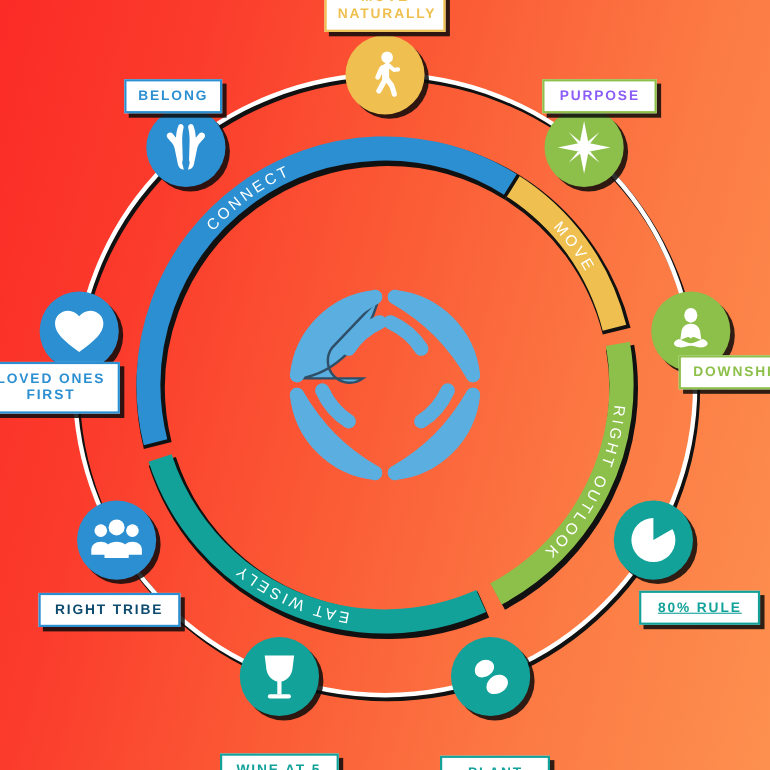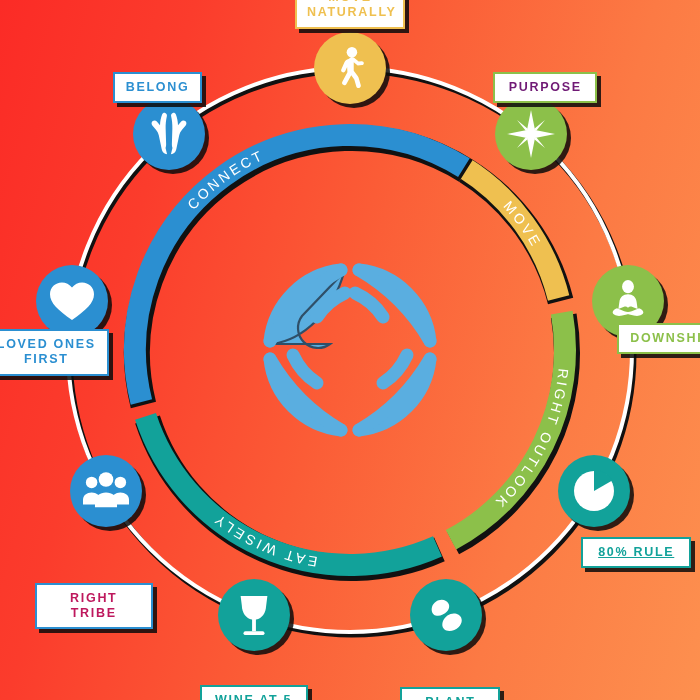--- a/index.html
+++ b/index.html
@@ -115,21 +115,21 @@
 NATURALLY</div>
       <div class="icon-circle" style="width: 72px; height: 72px; left: 495.266px; top: 97.9755px; background: rgb(140, 192, 74);">
         <svg width="52" height="52" viewBox="0 0 52 52" fill="#ffffff">
         <path d="M26 2 L30 22 L50 26 L30 30 L26 50 L22 30 L2 26 L22 22 Z"></path>
         <path d="M12 12 L23 21 L21 23 Z"></path>
         <path d="M40 12 L31 23 L29 21 Z"></path>
         <path d="M12 40 L21 29 L23 31 Z"></path>
         <path d="M40 40 L29 31 L31 29 Z"></path>
       </svg>
       </div>
-      <div class="chip" style="width: 104px; left: 493.266px; top: 71.9755px; border-color: rgb(140, 192, 74); color: #701a75;">PURPOSE</div>
+      <div class="chip" style="width: 104px; left: 493.266px; top: 71.9755px; border-color: rgb(140, 192, 74); color: #8b5cf6;">PURPOSE</div>
       <div class="icon-circle" style="width: 72px; height: 72px; left: 591.716px; top: 265.031px; background: rgb(140, 192, 74);">
         <svg width="46" height="46" viewBox="0 0 48 48" fill="#ffffff">
         <ellipse cx="24" cy="9" rx="6.2" ry="7"></ellipse>
         <path d="M24 17c-5 0-8.4 3.2-9 8l-1 7.4 6.5-2.6c1.1-.4 2.3-.1 3 .8l.5.6.5-.6c.7-.9 1.9-1.2 3-.8l6.5 2.6-1-7.4c-.6-4.8-4-8-9-8z"></path>
         <path d="M12.5 31.5c-2.6 1-4.5 2.6-4.5 4.3 0 2.6 4.2 4.2 8.6 3.6l6-1.4c.9-.2 1.9-.2 2.8 0l6 1.4c4.4.6 8.6-1 8.6-3.6 0-1.7-1.9-3.3-4.5-4.3l-7.6 3.1c-1.3.5-2.6.9-3.9.9s-2.6-.4-3.9-.9z"></path>
       </svg>
       </div>
       <div class="chip" style="width: 118px; left: 616.716px; top: 323.031px; border-color: rgb(140, 192, 74); color: rgb(140, 192, 74);">DOWNSHIFT</div>
       <div class="icon-circle" style="width: 72px; height: 72px; left: 558.219px; top: 455px; background: rgb(18, 162, 154);">
         <svg width="48" height="48" viewBox="0 0 48 48">
@@ -158,21 +158,21 @@
       <div class="icon-circle" style="width: 72px; height: 72px; left: 69.7808px; top: 455px; background: rgb(43, 143, 209);">
         <svg width="50" height="46" viewBox="0 0 52 48" fill="#ffffff">
         <circle cx="11" cy="15" r="6"></circle>
         <path d="M2 38v-5c0-4.4 4-7.5 9-7.5s9 3.1 9 7.5v5z"></path>
         <circle cx="41" cy="15" r="6"></circle>
         <path d="M32 38v-5c0-4.4 4-7.5 9-7.5s9 3.1 9 7.5v5z"></path>
         <circle cx="26" cy="12" r="7.6"></circle>
         <path d="M14.5 41v-6.2c0-5.4 5.1-9.2 11.5-9.2s11.5 3.8 11.5 9.2V41z"></path>
       </svg>
       </div>
-      <div class="chip" style="width: 118px; left: 34.7808px; top: 539px; border-color: rgb(43, 143, 209); color: #be185d; margin-top: 44px;">RIGHT TRIBE</div>
+      <div class="chip" style="width: 129px; left: 34.7808px; top: 539px; border-color: rgb(43, 143, 209); color: #0c4a6e;">RIGHT TRIBE</div>
       <div class="icon-circle" style="width: 72px; height: 72px; left: 36.2842px; top: 265.031px; background: rgb(43, 143, 209);">
         <svg width="48" height="44" viewBox="0 0 48 44" fill="#ffffff">
         <path d="M24 41C10 31 2 24 2 15.2 2 8.4 7.3 3.4 13.9 3.4c3.9 0 7.6 1.9 10.1 5 2.5-3.1 6.2-5 10.1-5C40.7 3.4 46 8.4 46 15.2 46 24 38 31 24 41z"></path>
       </svg>
       </div>
       <div class="chip two" style="width: 126px; left: -16.7158px; top: 329.031px; border-color: rgb(43, 143, 209); color: rgb(43, 143, 209);">LOVED ONES
 FIRST</div>
       <div class="icon-circle" style="width: 72px; height: 72px; left: 132.734px; top: 97.9755px; background: rgb(43, 143, 209);">
         <svg width="52" height="46" viewBox="0 0 52 48" fill="#ffffff">
         <path d="M24 45c-3 0-5-2.2-5.6-5l-3-14.5c-.5-2.4-1.6-4.4-3.2-6.3l-3.6-4.2c-1.2-1.4-1-3.4.4-4.5 1.3-1.1 3.2-.9 4.3.4l3.3 3.9c.2-4 .9-8 2.2-11.2.5-1.3 1.9-2 3.2-1.6 1.3.4 2.1 1.8 1.8 3.1-1 4.3-1.4 9-1.3 13.2l.5 16.4c0 1.3-.1 2.6-.6 3.8z"></path>

